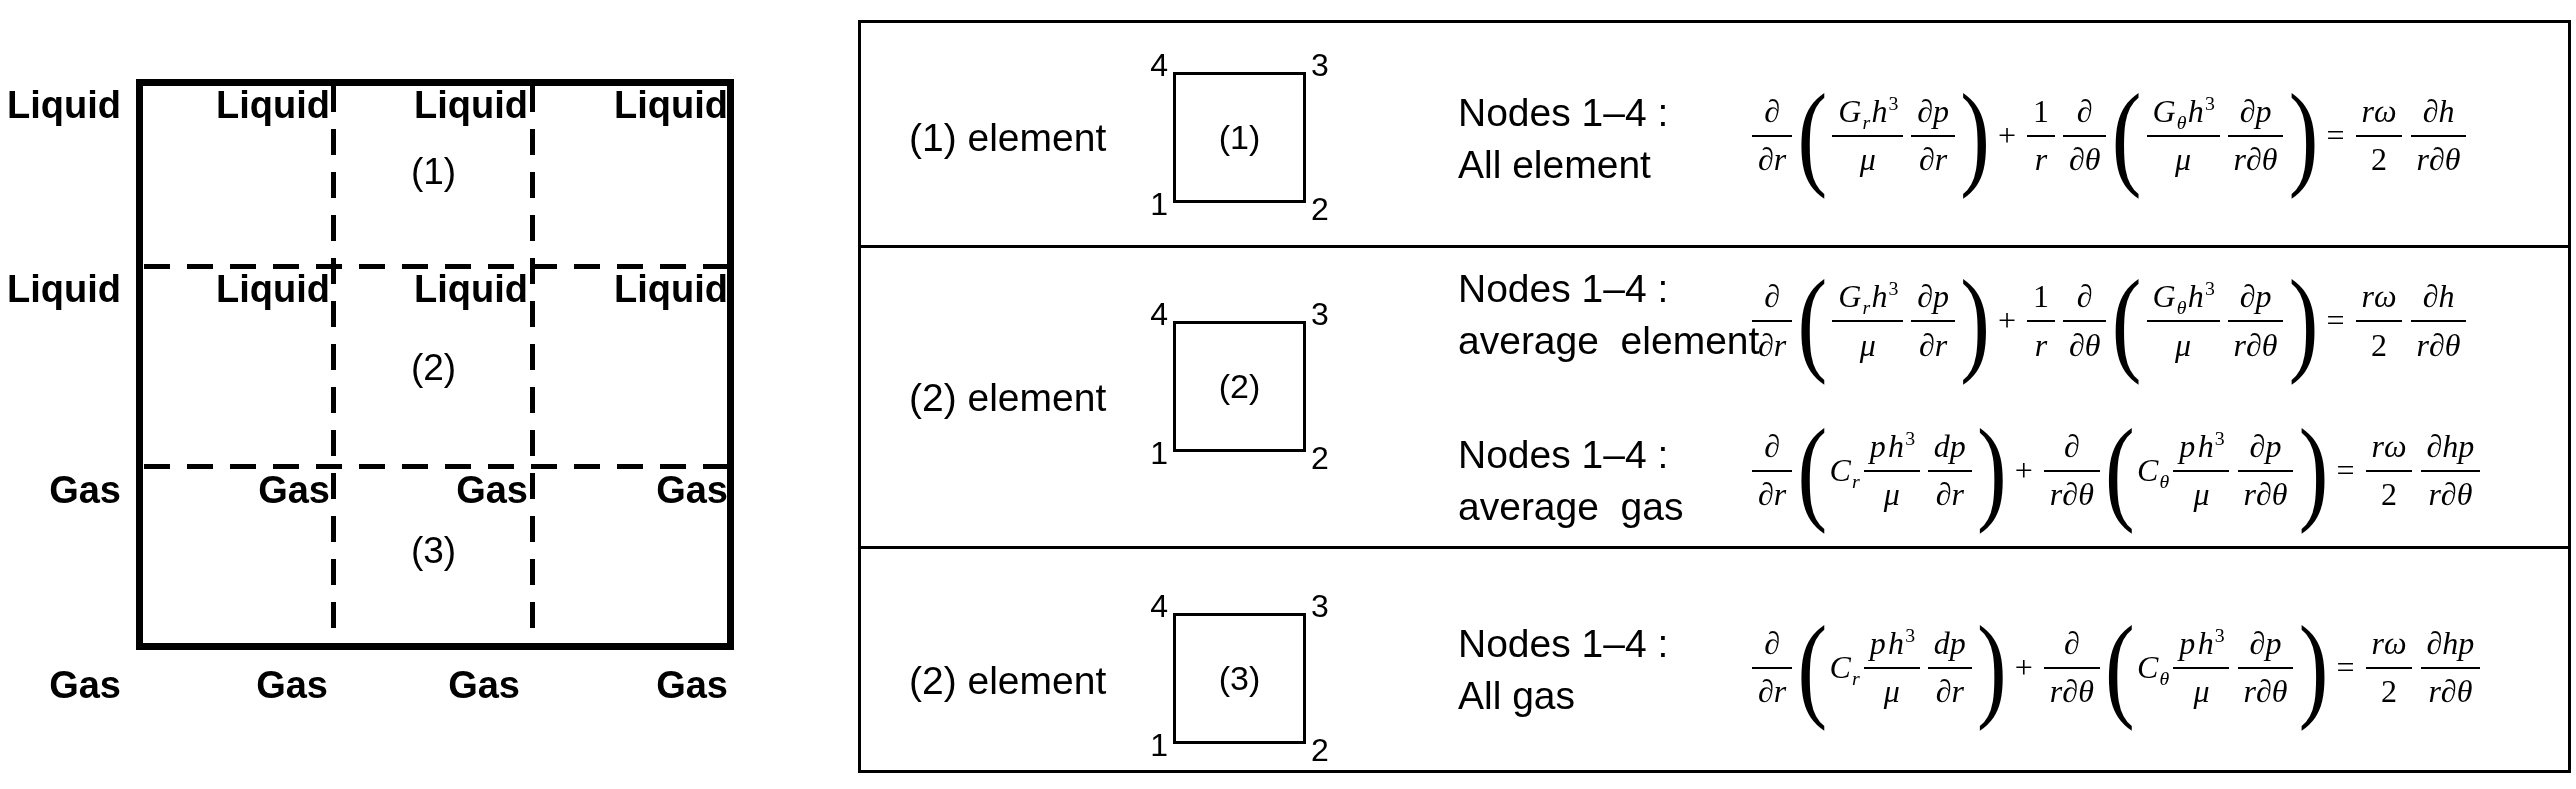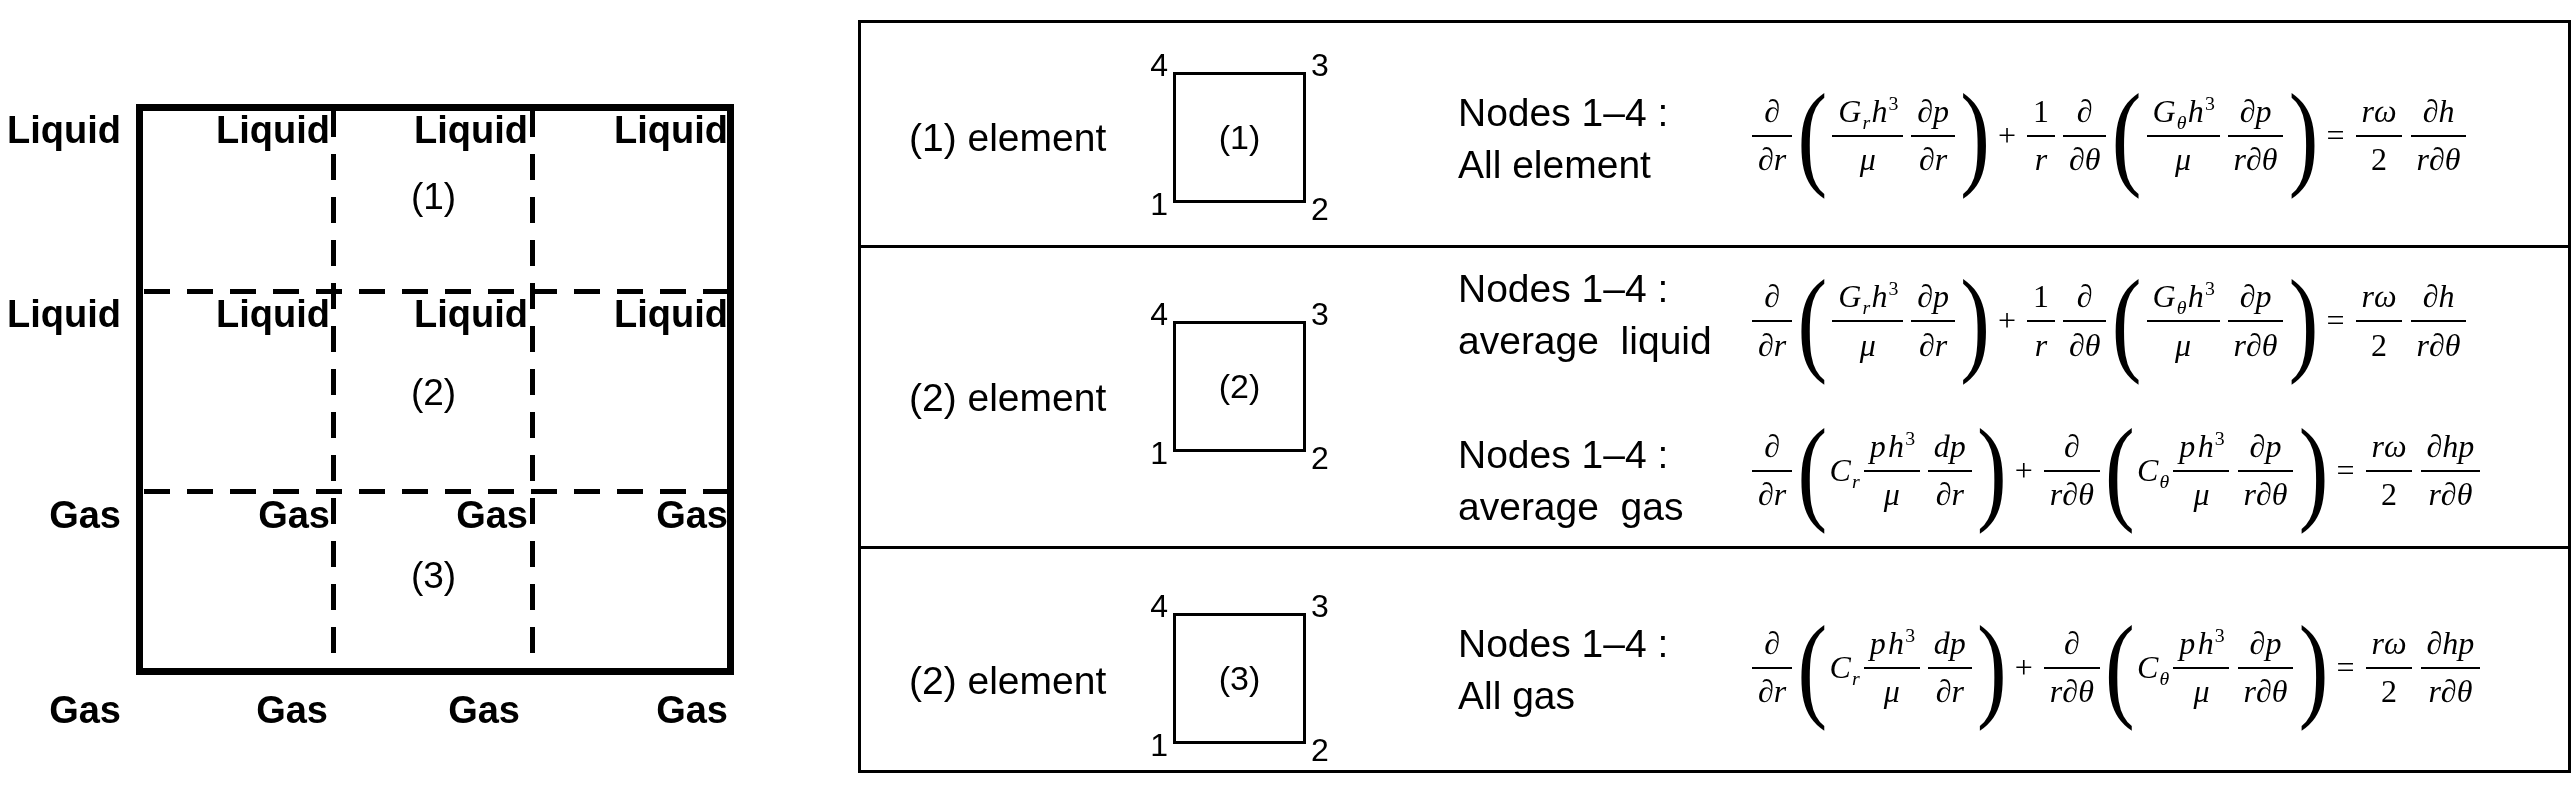--- a/index.html
+++ b/index.html
@@ -1,20 +1,20 @@
 <!DOCTYPE html>
 <html style="font-size:9.5px"><head>
 <meta charset="utf-8">
 <style>
   html,body{margin:0;padding:0;background:#ffffff;}
   #canvas{position:relative;width:2576px;height:790px;background:#ffffff;overflow:hidden;
           font-family:"Liberation Sans",sans-serif;color:#000;}
 
   
-  #mesh{position:absolute;left:0;top:0;width:864px;height:608px;margin-top:25px;}
+  #mesh{position:absolute;left:0;top:0;width:864px;height:608px;}
   .sq{position:absolute;left:136px;top:79px;width:584px;height:557px;border:7.7px solid #000;}
   .vdash{position:absolute;top:86px;height:561px;width:5.3px;
          background:repeating-linear-gradient(180deg,#000 0 26px,transparent 26px 43px);}
   .hdash{position:absolute;left:144px;width:584px;height:5.3px;
          background:repeating-linear-gradient(90deg,#000 0 26px,transparent 26px 43px);}
   .mlabel{position:absolute;font-weight:bold;font-size:38px;line-height:1;white-space:nowrap;}
   .ralign{text-align:right;}
   .c0{left:0;width:121px;}  .c1{left:153px;width:177px;}
   .c2{left:351px;width:177px;} .c3{left:551px;width:177px;}
   .b1{left:151px;width:177px;} .b2{left:343px;width:177px;} .b3{left:551px;width:177px;}
@@ -189,21 +189,21 @@
       <div class="trow" style="height: 298px;">
         <div class="elem-label" style="left: 18px; top: 130px;">(2) element</div>
         <div class="esq" style="left: 312px; top: 73px;">
           <span class="etag">(2)</span>
           <span class="node n-tl">4</span>
           <span class="node n-tr">3</span>
           <span class="node n-bl">1</span>
           <span class="node n-br">2</span>
         </div>
         <div class="cond-line" style="left: 597px; top: 21px;">Nodes 1–4 :</div>
-        <div class="cond-line" style="left: 597px; top: 73px;">average  liquid</div>
+        <div class="cond-line" style="left: 597px; top: 73px;">average  element</div>
         <div class="eq" style="top: 2.4px;">
           <span class="frac">
             <span class="fr-n">
               <span class="mi">∂</span>
             </span>
             <span class="fr-d">
               <span class="mi">∂r</span>
             </span>
           </span>
           <span class="paren">(</span>

